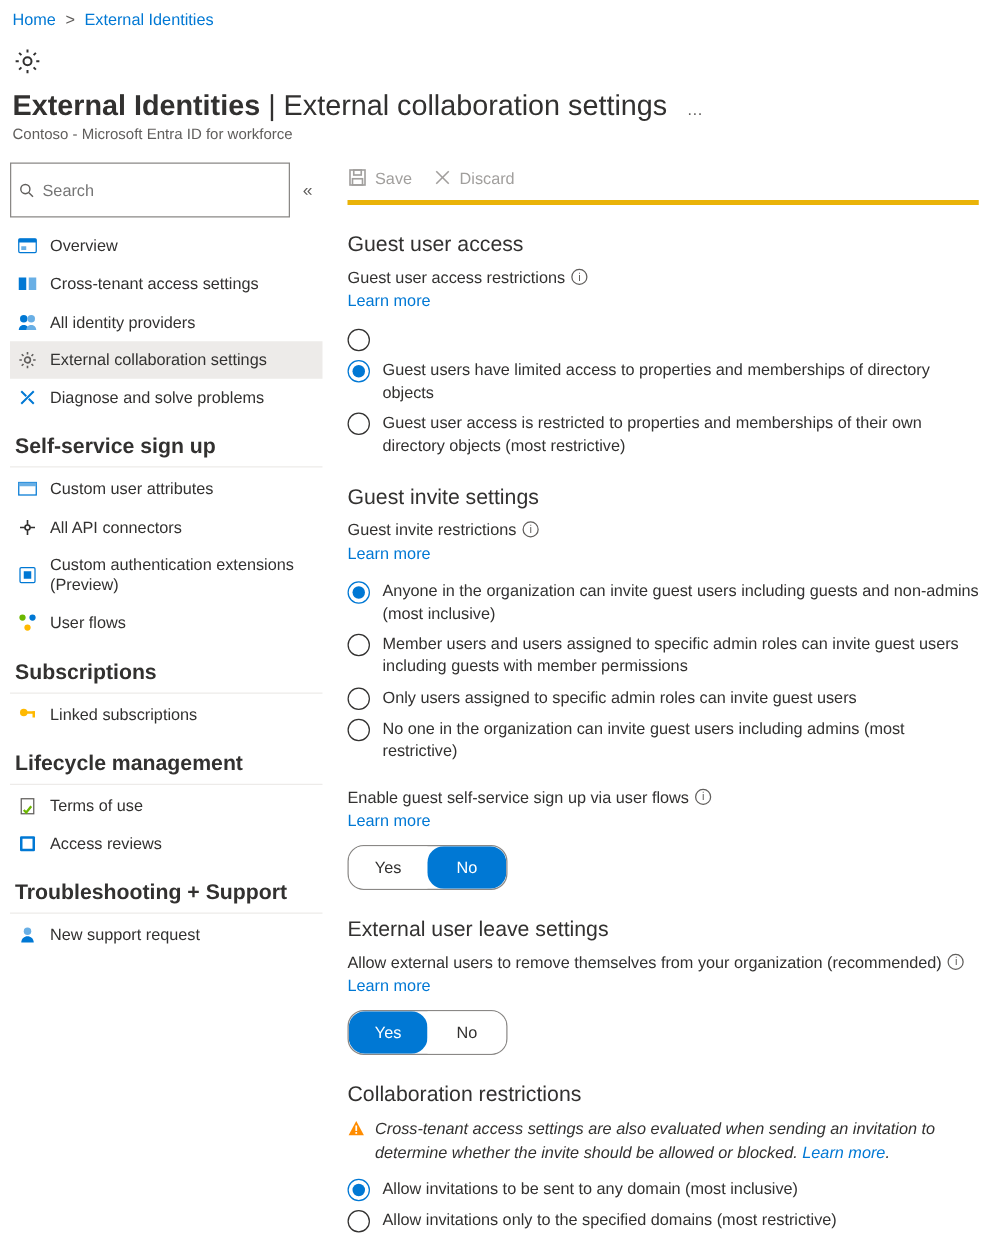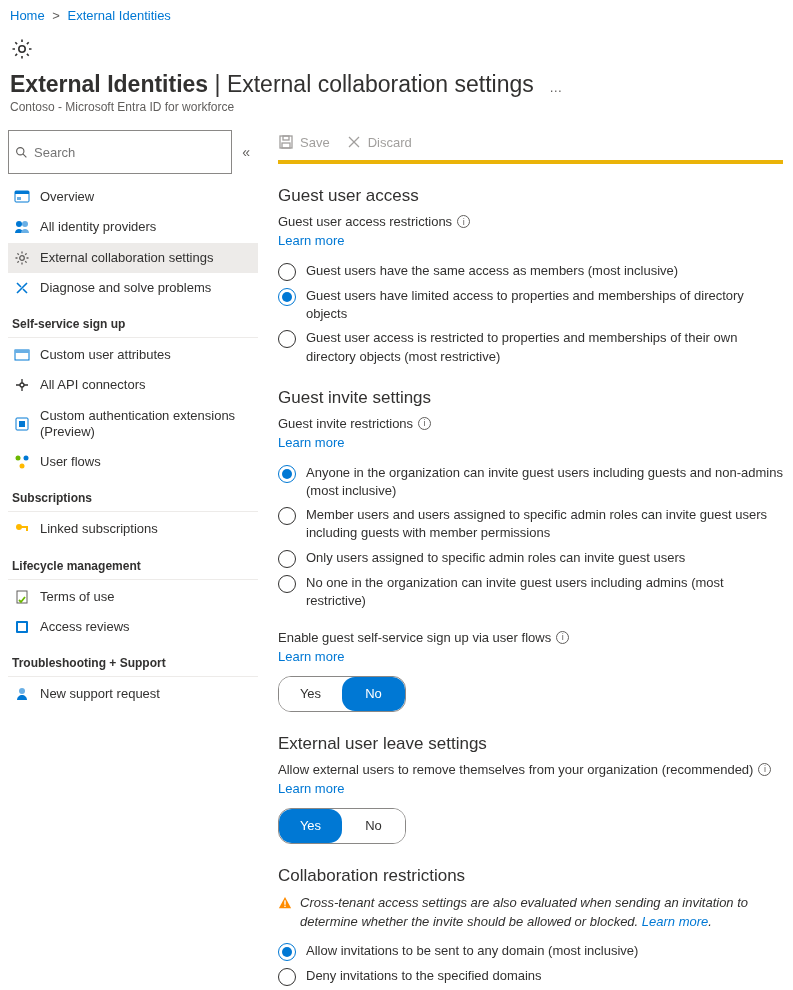--- a/index.html
+++ b/index.html
@@ -21,21 +21,21 @@
   .search-row { display: flex; align-items: center; gap: 10px; padding-right: 8px; margin-bottom: 8px; }
   .search-box { flex: 1; display: flex; align-items: center; border: 1px solid #8a8886; height: 44px; padding: 0 6px; gap: 6px; }
   .search-box input { border: none; outline: none; flex: 1; font-size: 13px; color: #605e5c; background: transparent; }
   .collapse { color: #605e5c; font-size: 14px; cursor: pointer; }
 
   .nav-item { display: flex; align-items: center; gap: 10px; padding: 7px 8px 7px 6px; cursor: pointer; color: #323130; }
   .nav-item.active { background: #edebe9; }
   .nav-item .ic { width: 16px; height: 16px; flex: none; display: flex; align-items: center; justify-content: center; }
   .nav-item .label { flex: 1; line-height: 1.25; }
 
-  .group-head { font-weight: 600; font-size: 12px; padding: 14px 8px 6px 4px; border-bottom: 1px solid #edebe9; margin-bottom: 2px; }
+  .group-head { font-weight: 600; font-size: 17px; padding: 14px 8px 6px 4px; border-bottom: 1px solid #edebe9; margin-bottom: 2px; }
 
   .content { flex: 1; padding: 6px 10px 30px 20px; }
   .toolbar { display: flex; align-items: center; gap: 16px; padding: 4px 0 10px 0; border-bottom: 4px solid #eab308; color: #a19f9d; }
   .toolbar .btn { display: flex; align-items: center; gap: 6px; cursor: pointer; }
 
   .section-title { font-size: 17px; font-weight: 400; color: #323130; margin-top: 22px; margin-bottom: 8px; }
   .field-label { font-size: 13px; color: #323130; margin-bottom: 4px; display: flex; align-items: center; gap: 5px; }
   .learn { color: #0078d4; font-size: 13px; cursor: pointer; display: inline-block; margin-bottom: 8px; }
 
   .radio-row { display: flex; align-items: flex-start; gap: 10px; margin: 6px 0; cursor: pointer; }
@@ -96,20 +96,29 @@
             <rect x="1" y="2" width="14" height="11" rx="1" fill="#fff" stroke="#0078d4"></rect>
             <rect x="1" y="2" width="14" height="3" fill="#0078d4"></rect>
             <rect x="3" y="8" width="4" height="3" fill="#69afe5"></rect>
           </svg>
         </span>
       <span class="label">Overview</span>
     </div>
     <div class="nav-item">
       <span class="ic">
           <svg viewBox="0 0 16 16" width="16" height="16">
+            <rect x="1" y="3" width="6" height="10" fill="#0078d4"></rect>
+            <rect x="9" y="3" width="6" height="10" fill="#69afe5"></rect>
+          </svg>
+        </span>
+      <span class="label">Cross-tenant access settings</span>
+    </div>
+    <div class="nav-item">
+      <span class="ic">
+          <svg viewBox="0 0 16 16" width="16" height="16">
             <circle cx="5" cy="5" r="3" fill="#0078d4"></circle>
             <circle cx="11" cy="5" r="3" fill="#69afe5"></circle>
             <path d="M1 14c0-2.5 2-4 4-4s4 1.5 4 4" fill="#0078d4"></path>
             <path d="M7 14c0-2.5 2-4 4-4s4 1.5 4 4" fill="#69afe5"></path>
           </svg>
         </span>
       <span class="label">All identity providers</span>
     </div>
     <div class="nav-item active">
       <span class="ic">
@@ -232,21 +241,20 @@
     </div>
 
     <div class="section-title">Guest user access</div>
     <div class="field-label">
       <span>Guest user access restrictions</span>
       <span class="info-ic">i</span>
     </div>
     <a class="learn">Learn more</a>
     <div class="radio-row">
         <span class="radio"></span>
-        <span class="radio-label">Guest users have the same access as members (most inclusive)</span>
       </div>
     <div class="radio-row">
         <span class="radio checked"></span>
         <span class="radio-label">Guest users have limited access to properties and memberships of directory objects</span>
       </div>
     <div class="radio-row">
         <span class="radio"></span>
         <span class="radio-label">Guest user access is restricted to properties and memberships of their own directory objects (most restrictive)</span>
       </div>
 
@@ -303,20 +311,16 @@
           <rect x="7.2" y="11" width="1.6" height="1.6" fill="#fff"></rect>
         </svg>
       <span><span>Cross-tenant access settings are also evaluated when sending an invitation to determine whether the invite should be allowed or blocked.  </span><a>Learn more</a><span>.</span></span>
     </div>
     <div class="radio-row">
         <span class="radio checked"></span>
         <span class="radio-label">Allow invitations to be sent to any domain (most inclusive)</span>
       </div>
     <div class="radio-row">
         <span class="radio"></span>
-        <span class="radio-label">Deny invitations to the specified domains</span>
-      </div>
-    <div class="radio-row">
-        <span class="radio"></span>
         <span class="radio-label">Allow invitations only to the specified domains (most restrictive)</span>
       </div>
   </div>
 </div>
 
 </body></html>

